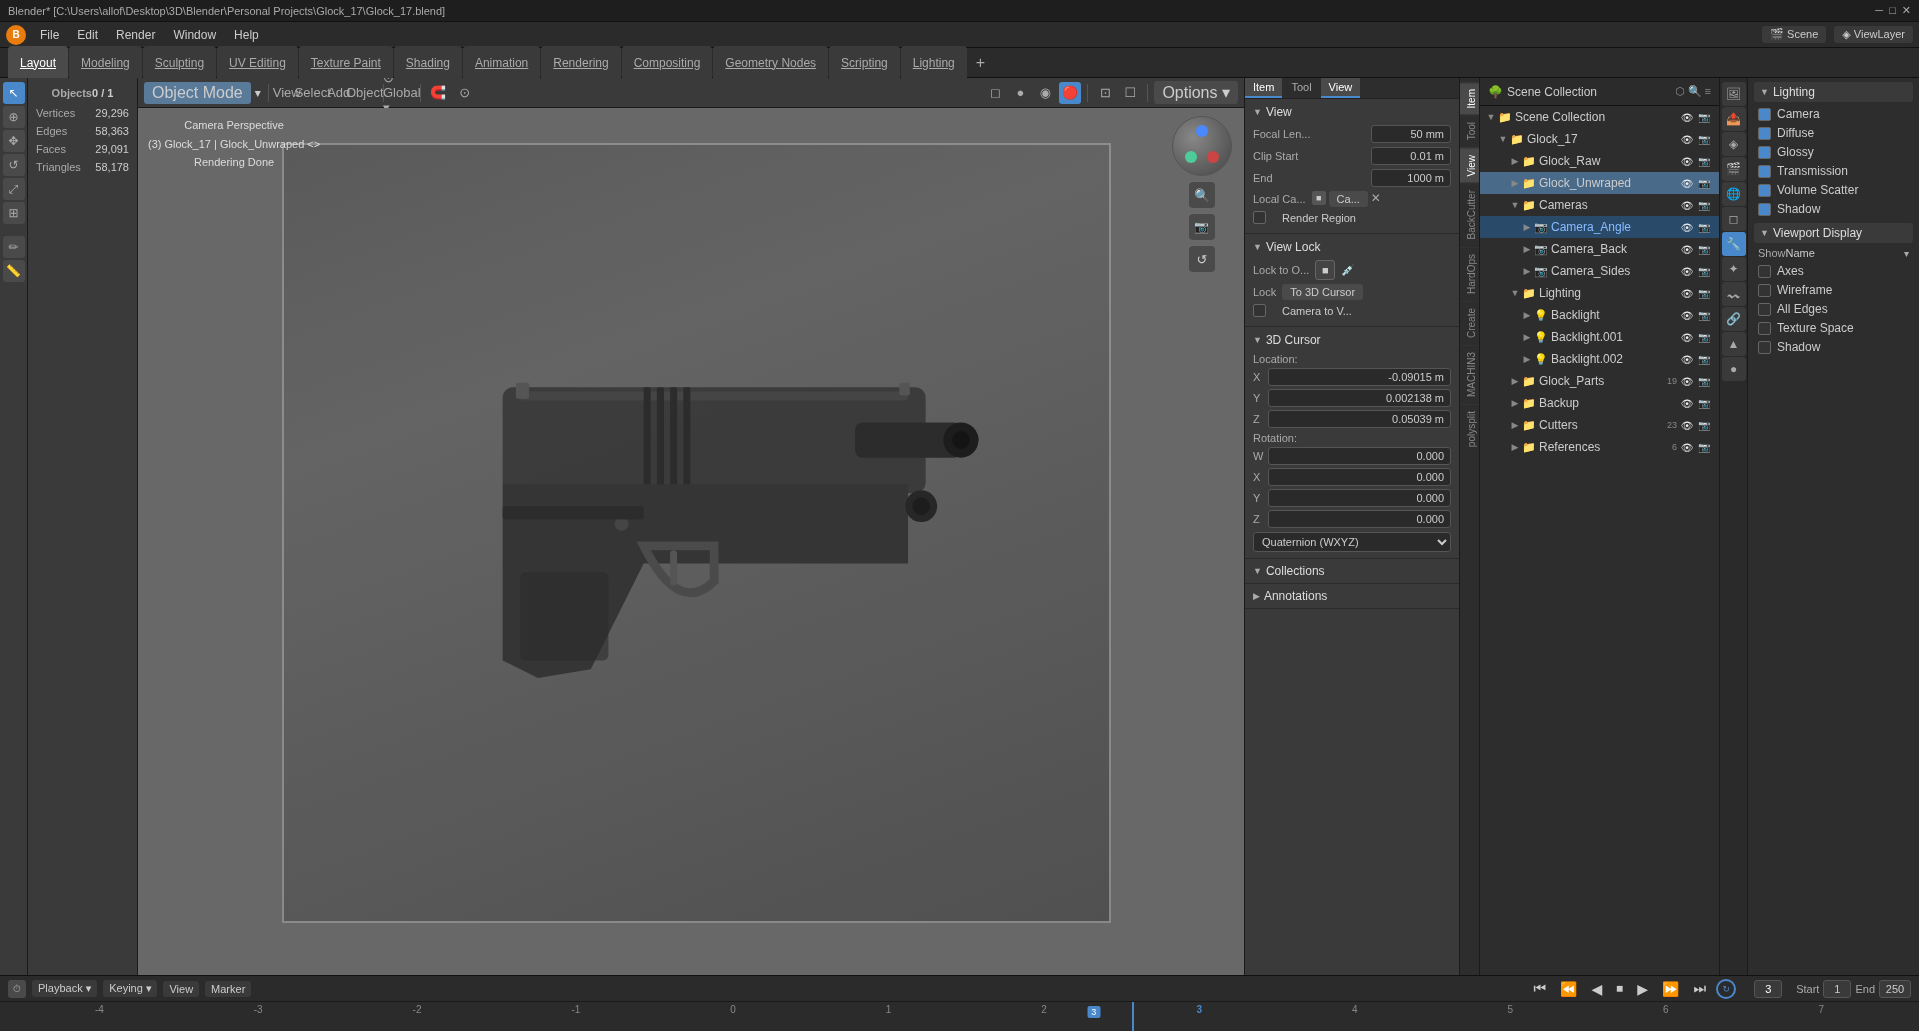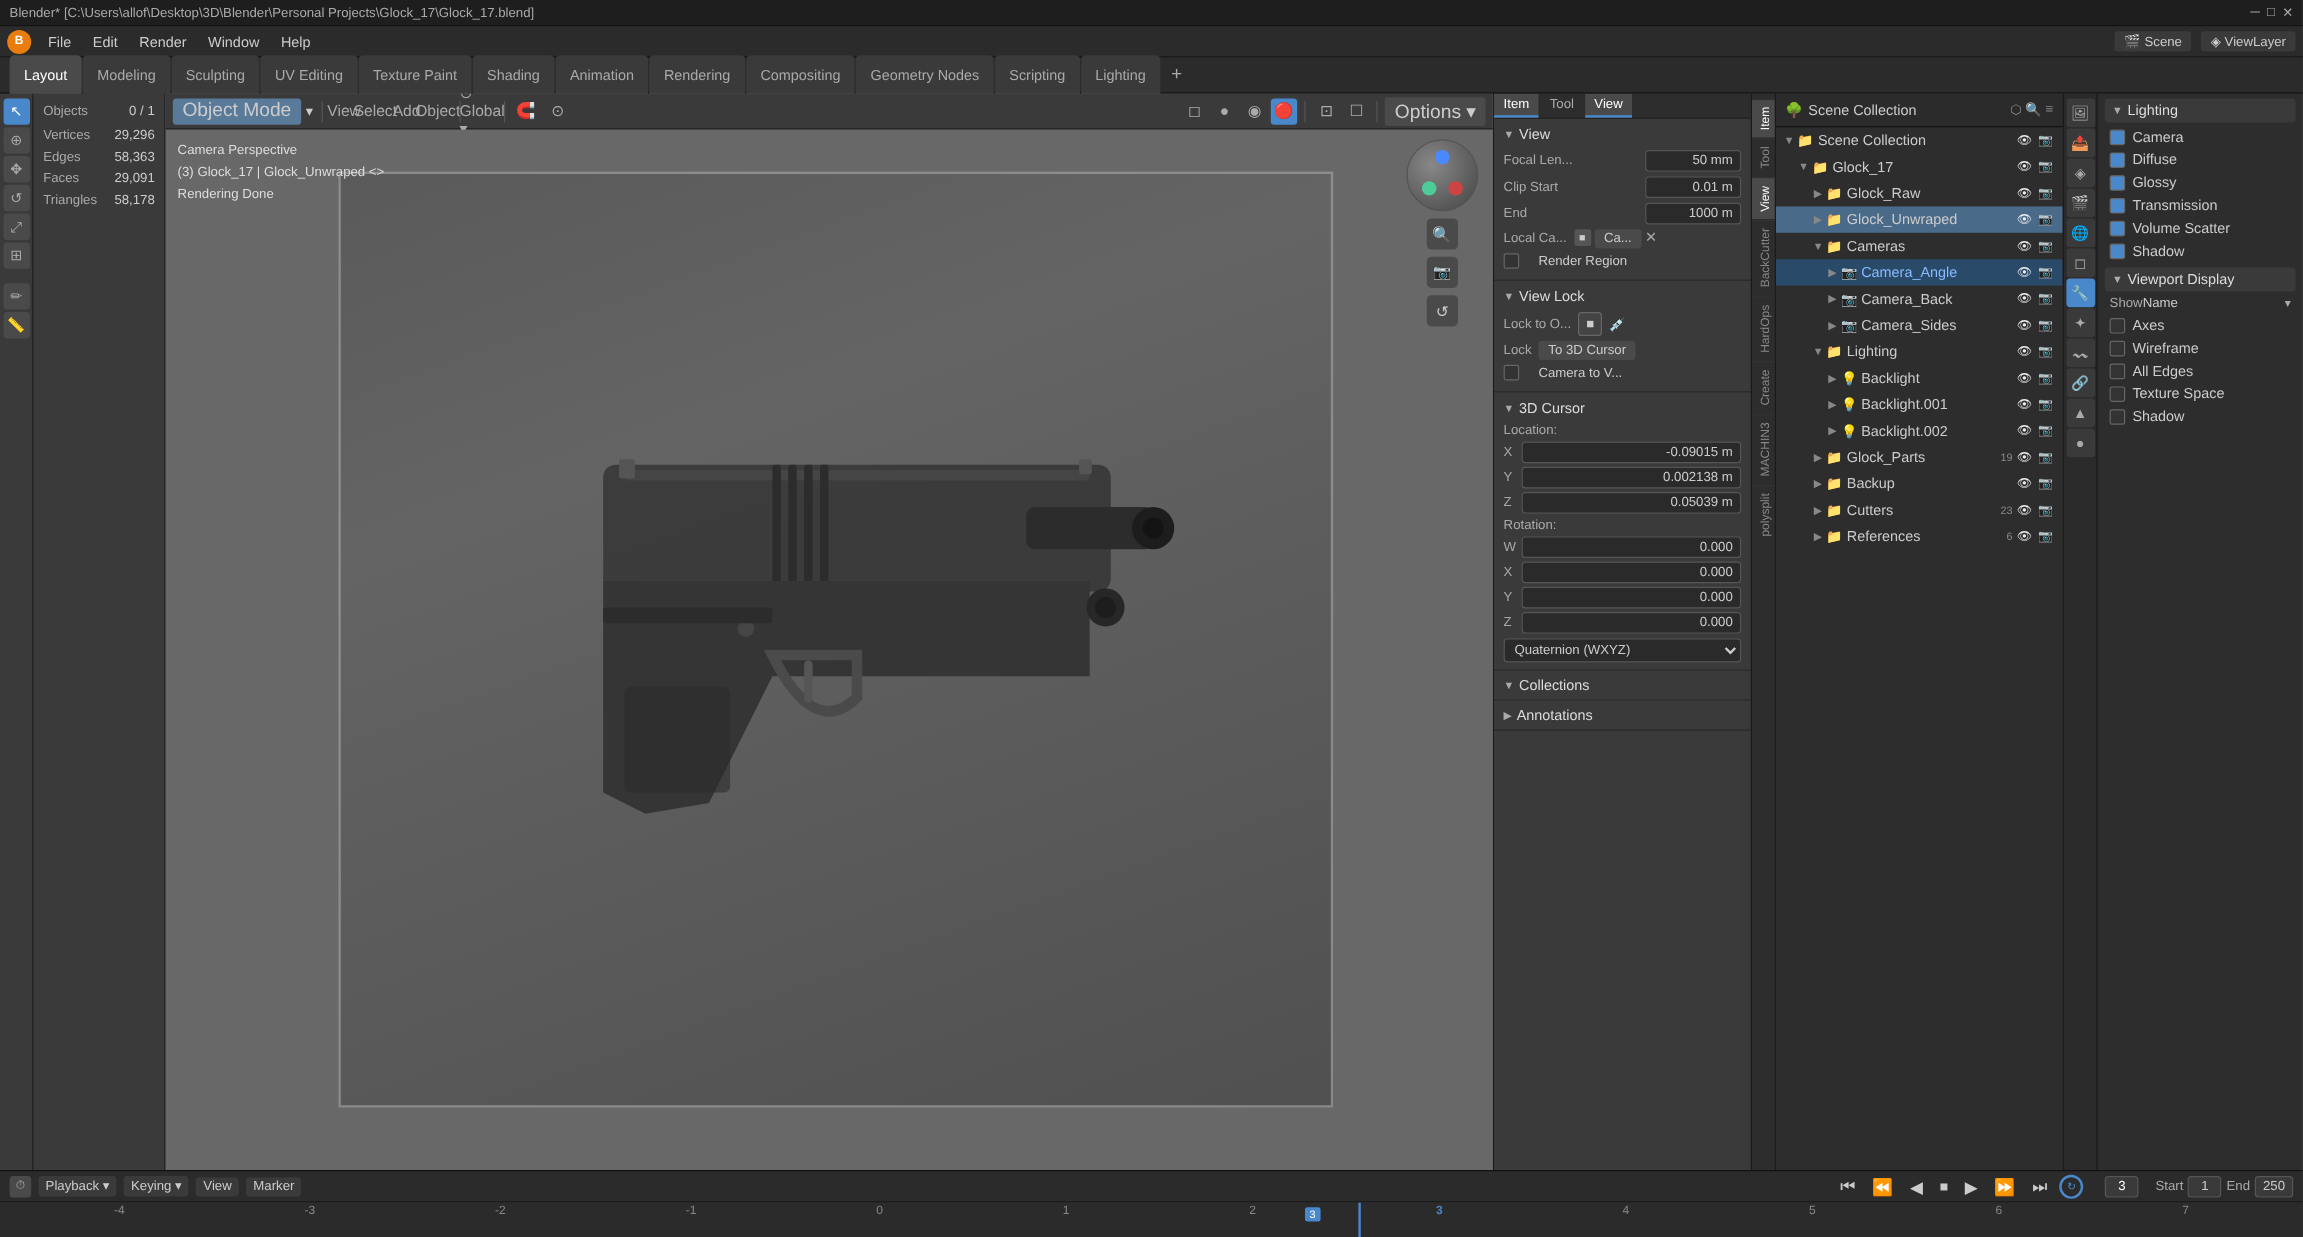--- a/index.html
+++ b/index.html
@@ -50,20 +50,21 @@
       gap: 2px;
       border-bottom: 1px solid #1a1a1a;
     }
     .ws-tab {
       padding: 10px 12px;
       font-size: 12px;
       color: #aaa;
       cursor: pointer;
       border-radius: 4px 4px 0 0;
       background: #3a3a3a;
+      text-decoration: underline;
     }
     .ws-tab.active {
       background: #4a4a4a;
       color: #fff;
     }
     .ws-tab-add {
       padding: 2px 8px;
       color: #aaa;
       font-size: 16px;
       cursor: pointer;
@@ -480,21 +481,21 @@
     <div class="side-icon" title="Rotate">↺</div>
     <div class="side-icon" title="Scale">⤢</div>
     <div class="side-icon" title="Transform">⊞</div>
     <div style="height:8px;"></div>
     <div class="side-icon" title="Annotate">✏</div>
     <div class="side-icon" title="Measure">📏</div>
   </div>
 
   <div id="stats-panel" style="width:110px; background:#3a3a3a; border-right:1px solid #1a1a1a; padding:6px 0;">
     <div style="padding:3px 8px; font-size:11px; color:#ccc; margin-bottom:2px;">
-      <div style="display:flex; justify-content:space-between;">
+      <div style="display:flex; justify-content:center;font-weight:bold;">
         <span style="color:#aaa;">Objects</span>
         <span>0 / 1</span>
       </div>
     </div>
     <div style="padding:3px 8px; font-size:11px;">
       <div style="display:flex; justify-content:space-between;">
         <span style="color:#aaa;">Vertices</span>
         <span>29,296</span>
       </div>
     </div>
@@ -541,21 +542,21 @@
         <div class="vp-toolbar-icon">◉</div>
         <div class="vp-toolbar-icon active">🔴</div>
         <div class="vp-toolbar-sep"></div>
         <div class="vp-toolbar-icon">⊡</div>
         <div class="vp-toolbar-icon">☐</div>
         <div class="vp-toolbar-sep"></div>
         <button class="vp-btn">Options ▾</button>
       </div>
     </div>
 
-    <div id="viewport-canvas" style="flex:1; background:#686868; position:relative; overflow:hidden;">
+    <div id="viewport-canvas" style="flex:1; background:#686868; position:relative; overflow:hidden;text-align:center;">
 
       <div id="vp-info" style="position:absolute; left:10px; top:8px; font-size:11px; color:#ddd; line-height:1.7; z-index:10; pointer-events:none;">
         <div>Camera Perspective</div>
         <div>(3) Glock_17 | Glock_Unwraped &lt;&gt;</div>
         <div>Rendering Done</div>
       </div>
 
       <div id="camera-frame" style="position:absolute; left:13%; top:4%; width:75%; height:90%; border:2px solid rgba(160,160,160,0.7); pointer-events:none; z-index:5;"></div>
 
       <div style="position:absolute; left:13%; top:4%; width:75%; height:90%; background:linear-gradient(160deg,#5a5a5a 0%,#646464 30%,#505050 100%); display:flex; align-items:center; justify-content:center; overflow:hidden;">

